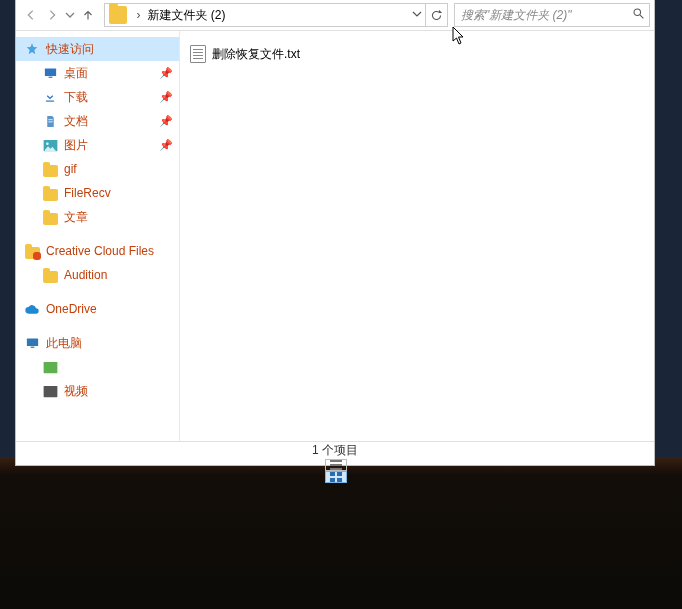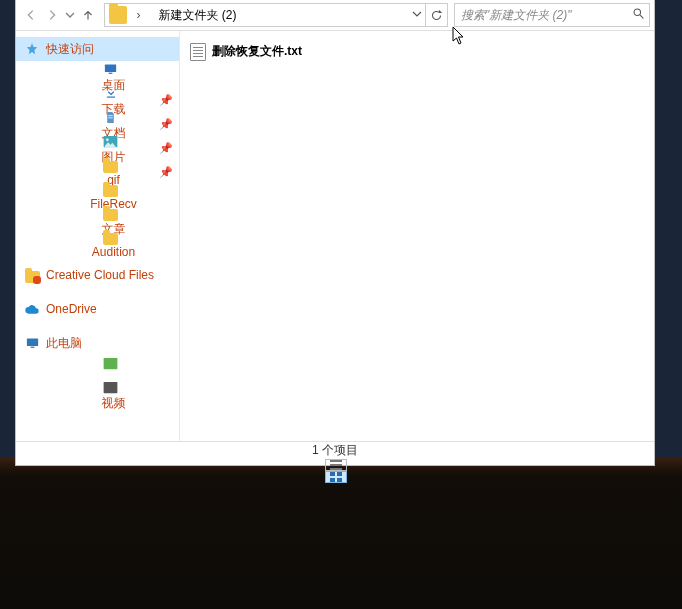--- a/index.html
+++ b/index.html
@@ -27,21 +27,21 @@
   }
   .nav-btn svg { display: block; }
   .addr {
     margin-left: 6px; flex: none; width: 322px; height: 24px;
     border: 1px solid #cccccc; display: flex; align-items: center;
     font-size: 12px; color: #000;
   }
   .addr .folder-ico { width: 18px; height: 18px; margin: 0 4px; background:#f4c542; border-radius:2px; position:relative;}
   .addr .folder-ico::before { content:""; position:absolute; top:-3px; left:0; width:9px; height:4px; background:#f4c542; border-radius:2px 2px 0 0;}
   .addr .chev { width:14px; text-align:center; color:#555;}
-  .addr .crumb { padding: 0 2px; margin-left: 11px; }
+  .addr .crumb { padding: 0 2px; }
   .addr .spacer { flex:1;}
   .addr .drop { width:18px; text-align:center; color:#555; border-left:1px solid transparent;}
   .refresh {
     width: 24px; height: 24px; border:1px solid #ccc; border-left:none;
     display:flex; align-items:center; justify-content:center; color:#555;
   }
   .search {
     margin-left: 6px; flex: none; width: 196px; height: 24px;
     border: 1px solid #cccccc; display:flex; align-items:center; color:#777;
   }
@@ -59,32 +59,32 @@
   .nav::-webkit-scrollbar-track { background:#f0f0f0;}
   .nav::-webkit-scrollbar-thumb { background:#c2c2c2; border:2px solid #f0f0f0; border-radius:2px;}
   .nav::-webkit-scrollbar-button { display:block; height:16px; background:#f0f0f0;}
   .tree-item {
     height: 24px; display:flex; align-items:center; padding-left: 8px;
     white-space: nowrap; cursor:pointer;
   }
   .tree-item.sel { background:#cce8ff;}
   .tree-item .lbl { margin-left:6px; color:#c2410c;}
   .tree-item .pin { margin-left:auto; margin-right:6px; color:#7a7a7a; font-size:11px;}
-  .tree-item.indent1 { padding-left: 26px; flex-direction: column;}
+  .tree-item.indent1 { padding-left: 26px;}
   .tree-item.gap { margin-top:10px;}
   .ico { width:16px; height:16px; flex:none; display:flex; align-items:center; justify-content:center;}
   .ico-folder { background:#f4c542; border-radius:2px; height:12px; width:15px; position:relative; top:2px;}
   .ico-folder::before{content:""; position:absolute; top:-3px; left:0; width:7px; height:4px; background:#f4c542; border-radius:2px 2px 0 0;}
   .ico-folder.red::after{content:""; position:absolute; right:-1px; bottom:-1px; width:8px; height:8px; background:#e2491a; border-radius:3px;}
   .ico-star svg, .ico-monitor svg, .ico-cloud svg, .ico-down svg, .ico-doc svg, .ico-pic svg { display:block;}
   .content {
     flex:1; background:#fff; padding:12px 10px; overflow:auto;
   }
   .file {
-    display:flex; height:22px; width: 240px; font-weight: bold;
+    display:flex; align-items:center; height:22px; width: 240px;
   }
   .file .fico { width:16px; height:18px; border:1px solid #888; border-radius:1px; position:relative; margin-right:6px;}
   .file .fico::before{ content:""; position:absolute; top:3px; left:2px; right:2px; height:1px; background:#888; box-shadow:0 3px 0 #888, 0 6px 0 #888, 0 9px 0 #888;}
   .file .fname { color:#000;}
   
   .status {
     height: 24px; border-top:1px solid #e0e0e0; display:flex; align-items:center;
     padding: 0 6px; font-size:12px; color:#333;flex-direction:column;
   }
   .status .sp { flex:1;}
@@ -220,31 +220,31 @@
           </span>
         <span class="lbl">FileRecv</span>
       </div>
       <div class="tree-item indent1">
         <span class="ico">
             <span class="ico-folder"></span>
           </span>
         <span class="lbl">文章</span>
       </div>
 
+      <div class="tree-item gap">
+        <span class="ico">
+            <span class="ico-folder red"></span>
+          </span>
+        <span class="lbl">Creative Cloud Files</span>
+      </div>
       <div class="tree-item indent1">
         <span class="ico">
             <span class="ico-folder"></span>
           </span>
         <span class="lbl">Audition</span>
-      </div>
-      <div class="tree-item gap">
-        <span class="ico">
-            <span class="ico-folder red"></span>
-          </span>
-        <span class="lbl">Creative Cloud Files</span>
       </div>
 
       <div class="tree-item gap">
         <span class="ico ico-cloud">
           <svg width="16" height="12" viewBox="0 0 24 16">
               <path fill="#1e88d2" d="M7 15a5 5 0 010-10 6 6 0 0111 2 4 4 0 010 8H7z"></path>
             </svg>
         </span>
         <span class="lbl">OneDrive</span>
       </div>

